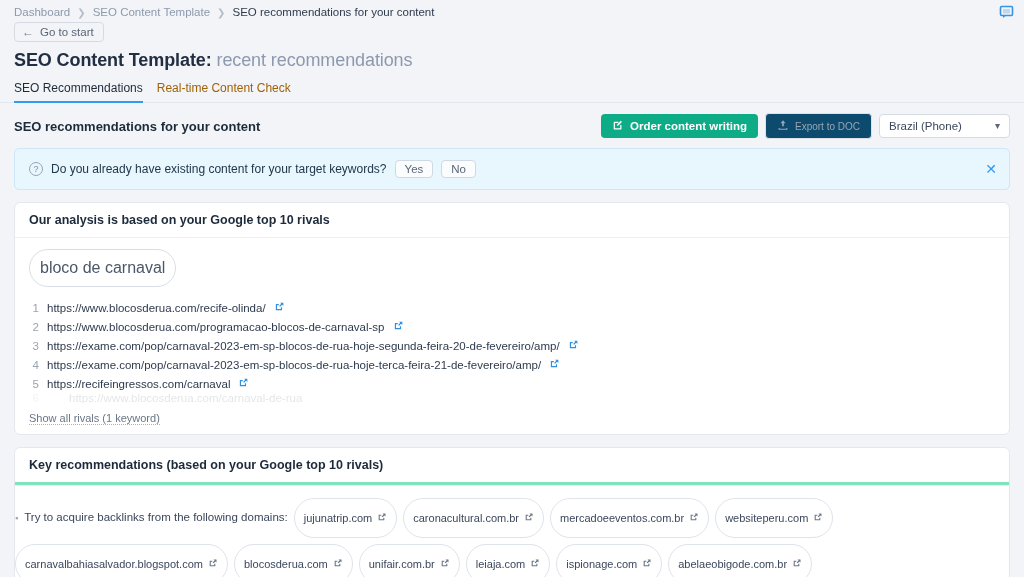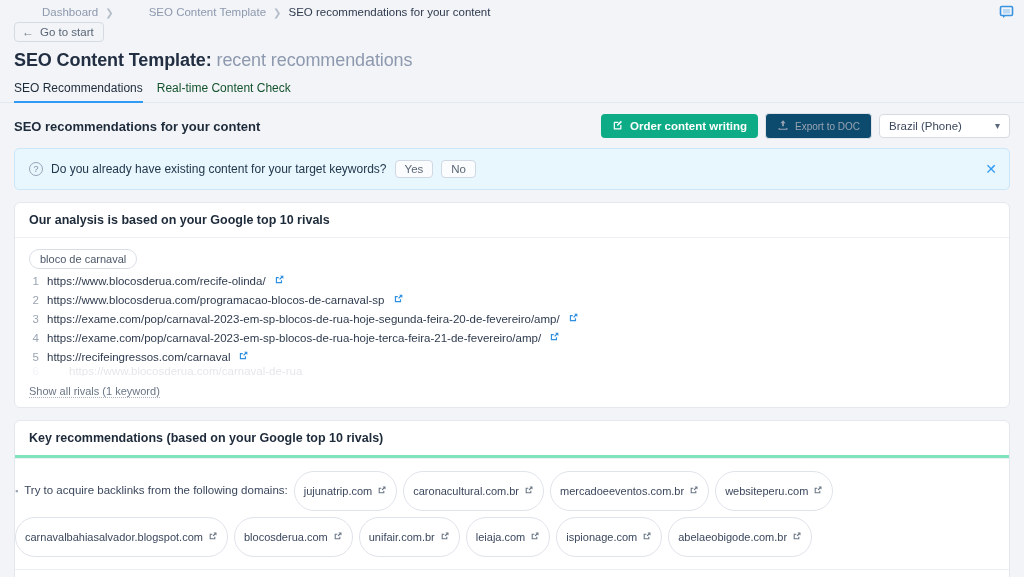--- a/index.html
+++ b/index.html
@@ -12,21 +12,21 @@
     color: #1d2a3a;
     overflow: hidden;
   }
 
   
   .breadcrumb {
     display: flex; align-items: center; gap: 7px;
     padding: 6px 14px 2px 14px;
     font-size: 11.5px; color: #8d99ae;
   }
-  .bc-link { color: #8d99ae; text-decoration: none; cursor: pointer; margin-left: 28px; }
+  .bc-link { color: #8d99ae; text-decoration: none; cursor: pointer; }
   .bc-sep { color: #b4bdc9; font-size: 10px; }
   .bc-current { color: #2e3a4d; }
 
   .feedback-icon {
     position: absolute; top: 4px; right: 9px;
     width: 17px; height: 17px; cursor: pointer;
   }
 
   
   .gts-wrap { padding: 2px 14px 0 14px; }
@@ -50,21 +50,21 @@
   .page-title .sub { font-weight: normal; color: #8d99ae; }
 
   
   .tabs {
     display: flex; gap: 14px;
     padding: 8px 14px 0 14px;
     border-bottom: 1px solid #e3e7ee;
     text-align: center;
   }
   .tab {
-    font-size: 12px; color: #14532d;
+    font-size: 12px; color: #a16207;
     padding-bottom: 6px;
     border-bottom: 2px solid transparent;
     cursor: pointer; margin-bottom: -1px;
   }
   .tab.active { color: #1d2a3a; border-bottom-color: #2f9bf5; }
 
   
   .toolbar {
     display: flex; align-items: center; justify-content: space-between;
     padding: 10px 14px 9px 14px;
@@ -142,22 +142,22 @@
     font-size: 12.5px; font-weight: bold; color: #1d2a3a;
     border-bottom: 1px solid #eceff4;
   }
   .card-head.accent { border-bottom: 3px solid #7fe3bb; }
 
   .card-body { padding: 11px 14px 9px 14px; }
 
   .kw-pill {
     display: inline-block;
     border: 1px solid #d9dee6; border-radius: 20px;
-    padding: 3px 10px; font-size: 11px; color: #4b5768;
-    margin-bottom: 3px;
+    padding: 9px 10px; font-size: 16px; color: #4b5768;
+    margin-bottom: 12px;
     cursor: pointer;
   }
 
   .rival-list { position: relative; }
   .rival-row {
     display: flex; align-items: center; gap: 8px;
     font-size: 11.5px; line-height: 17px; padding: 1px 0;
   }
   .rival-num { color: #9aa4b2; width: 10px; text-align: right; flex: 0 0 auto; }
   .rival-url { color: #2e3a4d; cursor: pointer; }

